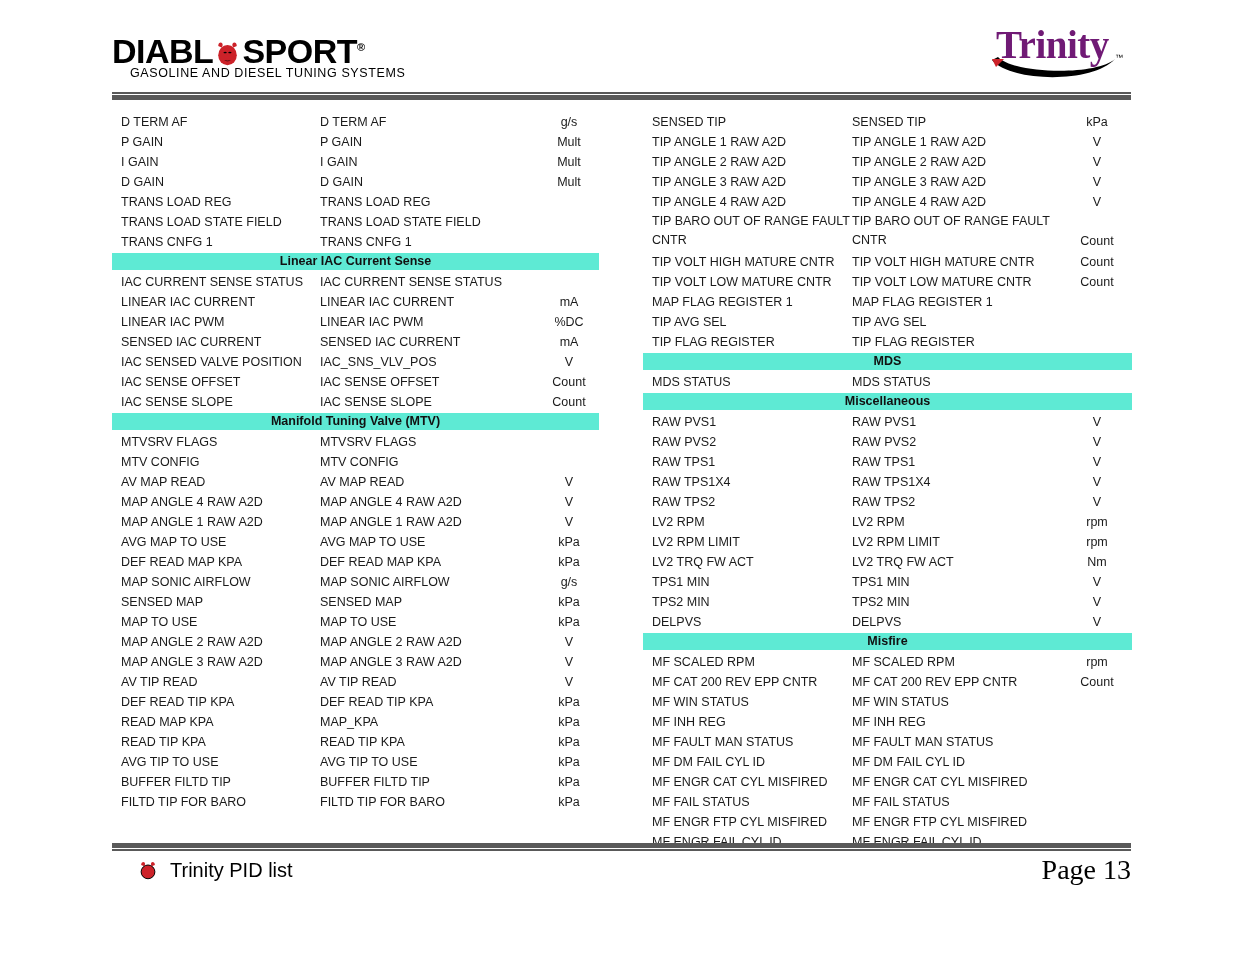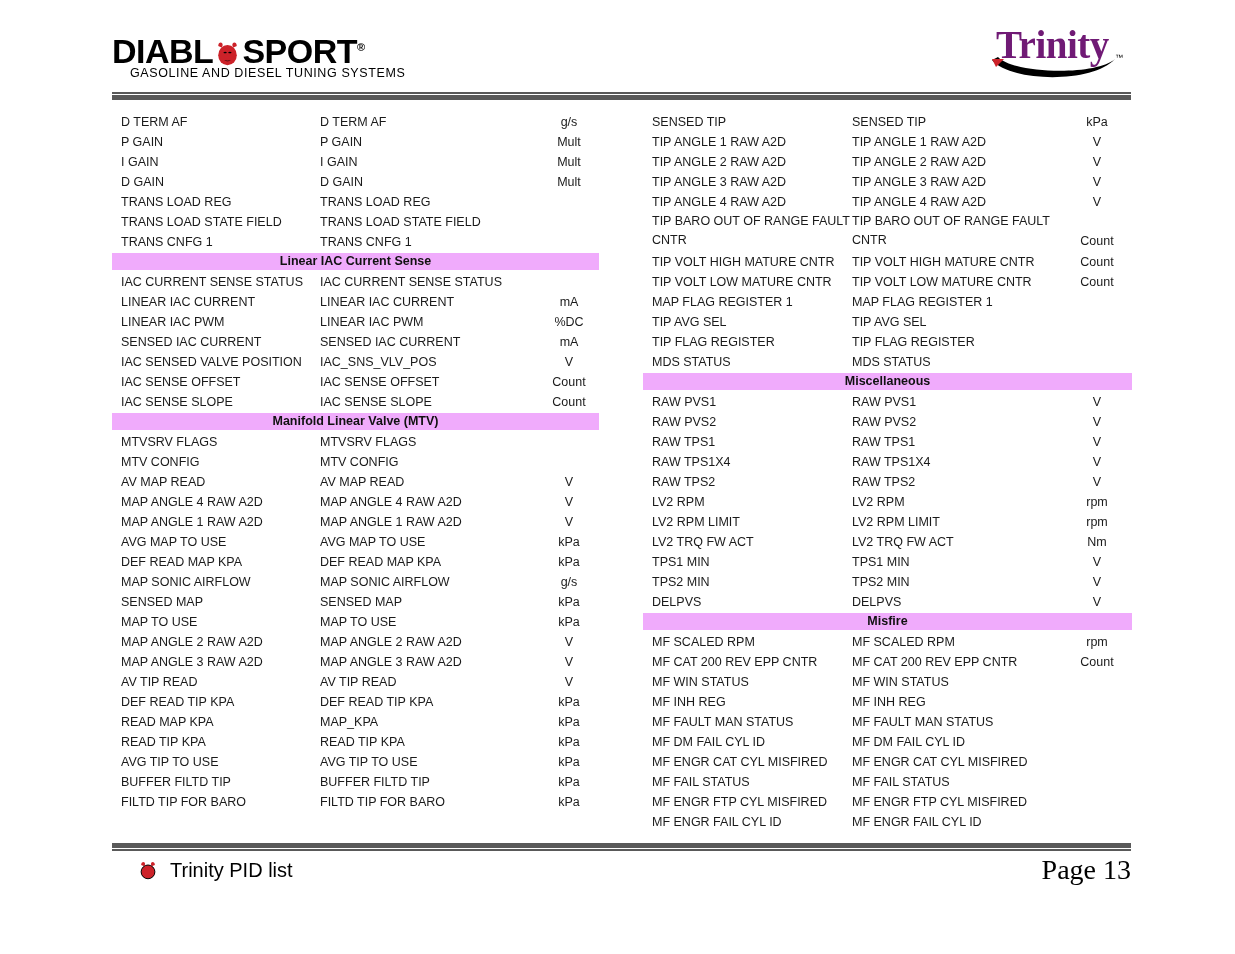--- a/index.html
+++ b/index.html
@@ -175,21 +175,21 @@
   .col-left .cell-alias { width: 219px; }
   .col-left .cell-unit  { width: 60px; }
   
   .col-right .cell-name  { width: 209px; }
   .col-right .cell-alias { width: 210px; }
   .col-right .cell-unit  { width: 70px; }
 
   .row.tall .cell-unit { padding-top: 20px; }
 
   .section-band {
-    background: #f0abfc;
+    background: #5eead4;
     color: #111111;
     font-weight: bold;
     font-size: 12.5px;
     line-height: 17px;
     height: 17px;
     text-align: center;
     margin: 1px 0 2px 0;
   }
   .col-left  .section-band { width: 487px; }
   .col-right .section-band { width: 489px; }
@@ -351,21 +351,21 @@
         <div class="row">
           <div class="cell-name">IAC SENSE OFFSET</div>
           <div class="cell-alias">IAC SENSE OFFSET</div>
           <div class="cell-unit">Count</div>
         </div>
         <div class="row">
           <div class="cell-name">IAC SENSE SLOPE</div>
           <div class="cell-alias">IAC SENSE SLOPE</div>
           <div class="cell-unit">Count</div>
         </div>
-        <div class="section-band">Manifold Linear Valve (MTV)</div>
+        <div class="section-band">Manifold Tuning Valve (MTV)</div>
         <div class="row">
           <div class="cell-name">MTVSRV FLAGS</div>
           <div class="cell-alias">MTVSRV FLAGS</div>
           <div class="cell-unit"></div>
         </div>
         <div class="row">
           <div class="cell-name">MTV CONFIG</div>
           <div class="cell-alias">MTV CONFIG</div>
           <div class="cell-unit"></div>
         </div>
@@ -506,20 +506,21 @@
         <div class="row">
           <div class="cell-name">TIP AVG SEL</div>
           <div class="cell-alias">TIP AVG SEL</div>
           <div class="cell-unit"></div>
         </div>
         <div class="row">
           <div class="cell-name">TIP FLAG REGISTER</div>
           <div class="cell-alias">TIP FLAG REGISTER</div>
           <div class="cell-unit"></div>
         </div>
+        <div class="section-band">MDS</div>
         <div class="row">
           <div class="cell-name">MDS STATUS</div>
           <div class="cell-alias">MDS STATUS</div>
           <div class="cell-unit"></div>
         </div>
         <div class="section-band">Miscellaneous</div>
         <div class="row">
           <div class="cell-name">RAW PVS1</div>
           <div class="cell-alias">RAW PVS1</div>
           <div class="cell-unit">V</div>

